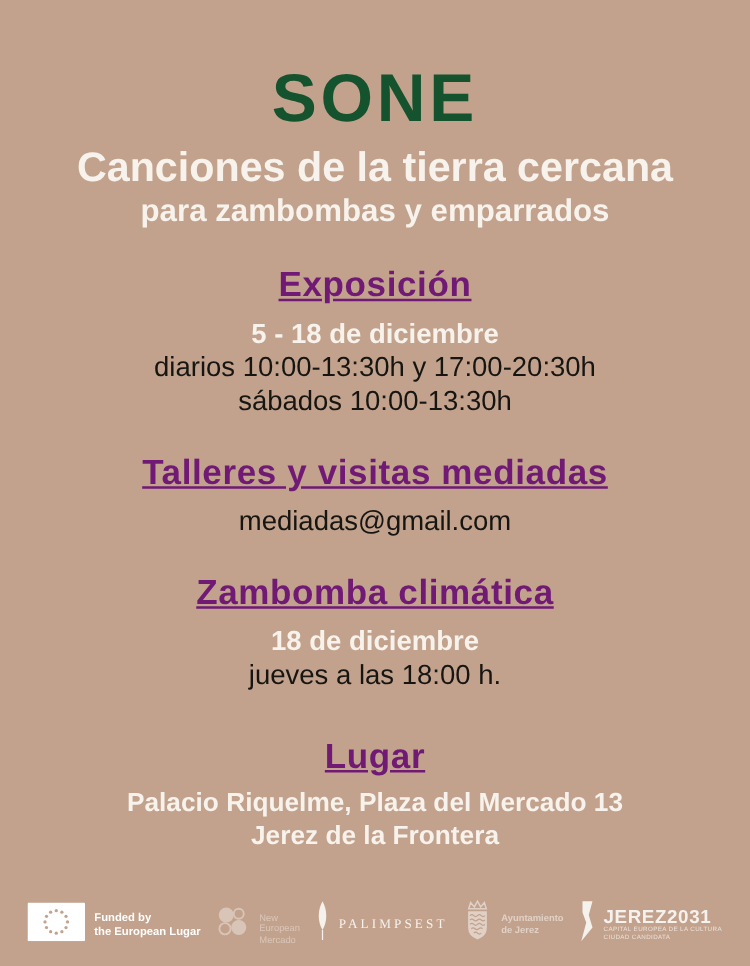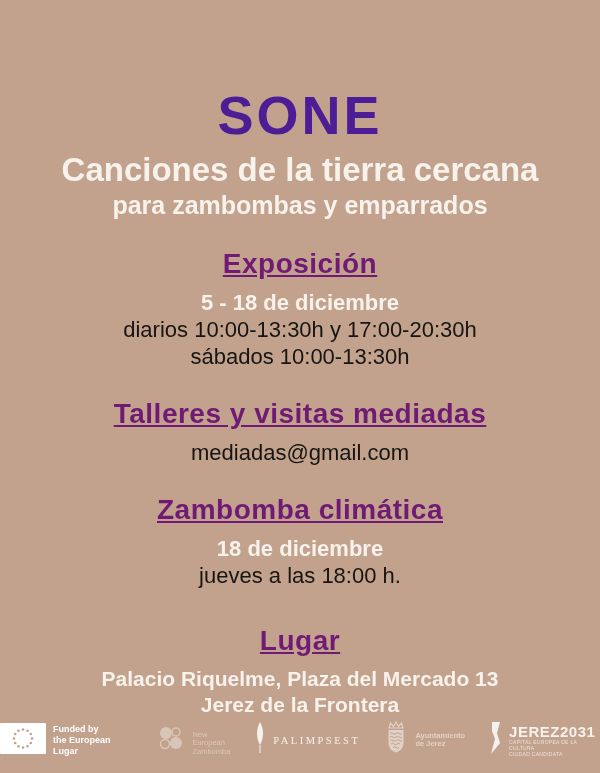--- a/index.html
+++ b/index.html
@@ -8,26 +8,26 @@
     width: 600px;
     height: 773px;
     margin: 0 auto;
     background: #c2a28c;
     font-family: "Liberation Sans", sans-serif;
     text-align: center;
     position: relative;
     overflow: hidden;
   }
   .title {
-    padding-top: 88px;
+    padding-top: 52px;
     font-size: 54px;
     line-height: 1.0;
     font-weight: bold;
     letter-spacing: 3px;
-    color: #4c1d95;
+    color: #14532d;
   }
   .subtitle {
     margin-top: 10px;
     font-size: 33px;
     line-height: 1.1;
     font-weight: bold;
     color: #f7f2ec;
   }
   .subtitle2 {
     margin-top: 3px;
@@ -59,21 +59,21 @@
     line-height: 26px;
   }
   .footer {
     position: absolute;
     left: 0;
     right: 0;
     bottom: 14px;
     display: flex;
     align-items: center;
     justify-content: center;
-    gap: 24px;
+    gap: 12px;
     color: #ffffff;
   }
   .logo {
     display: flex;
     align-items: center;
     gap: 7px;
   }
   .logo-text { text-align: left; }
   .eu-text {
     font-size: 9px;
@@ -183,21 +183,21 @@
         <svg width="28" height="28" viewBox="0 0 28 28">
           <circle cx="9" cy="9" r="6" fill="#ffffff"></circle>
           <circle cx="19" cy="8" r="4" fill="none" stroke="#ffffff" stroke-width="1.5"></circle>
           <circle cx="8" cy="20" r="4.5" fill="none" stroke="#ffffff" stroke-width="1.5"></circle>
           <circle cx="19" cy="19" r="6" fill="#ffffff"></circle>
         </svg>
       </span>
       <span class="logo-text neb-text">
         <div>New</div>
         <div>European</div>
-        <div>Zambomba</div>
+        <div>Mercado</div>
       </span>
     </div>
 
     <div class="logo palimpsest">
       <span>
         <svg width="12" height="34" viewBox="0 0 12 34">
           <path d="M6 1 C10 8 10 17 6 24 C2 17 2 8 6 1 Z" fill="#ffffff"></path>
           <line x1="6" y1="24" x2="6" y2="32" stroke="#ffffff" stroke-width="1"></line>
         </svg>
       </span>

